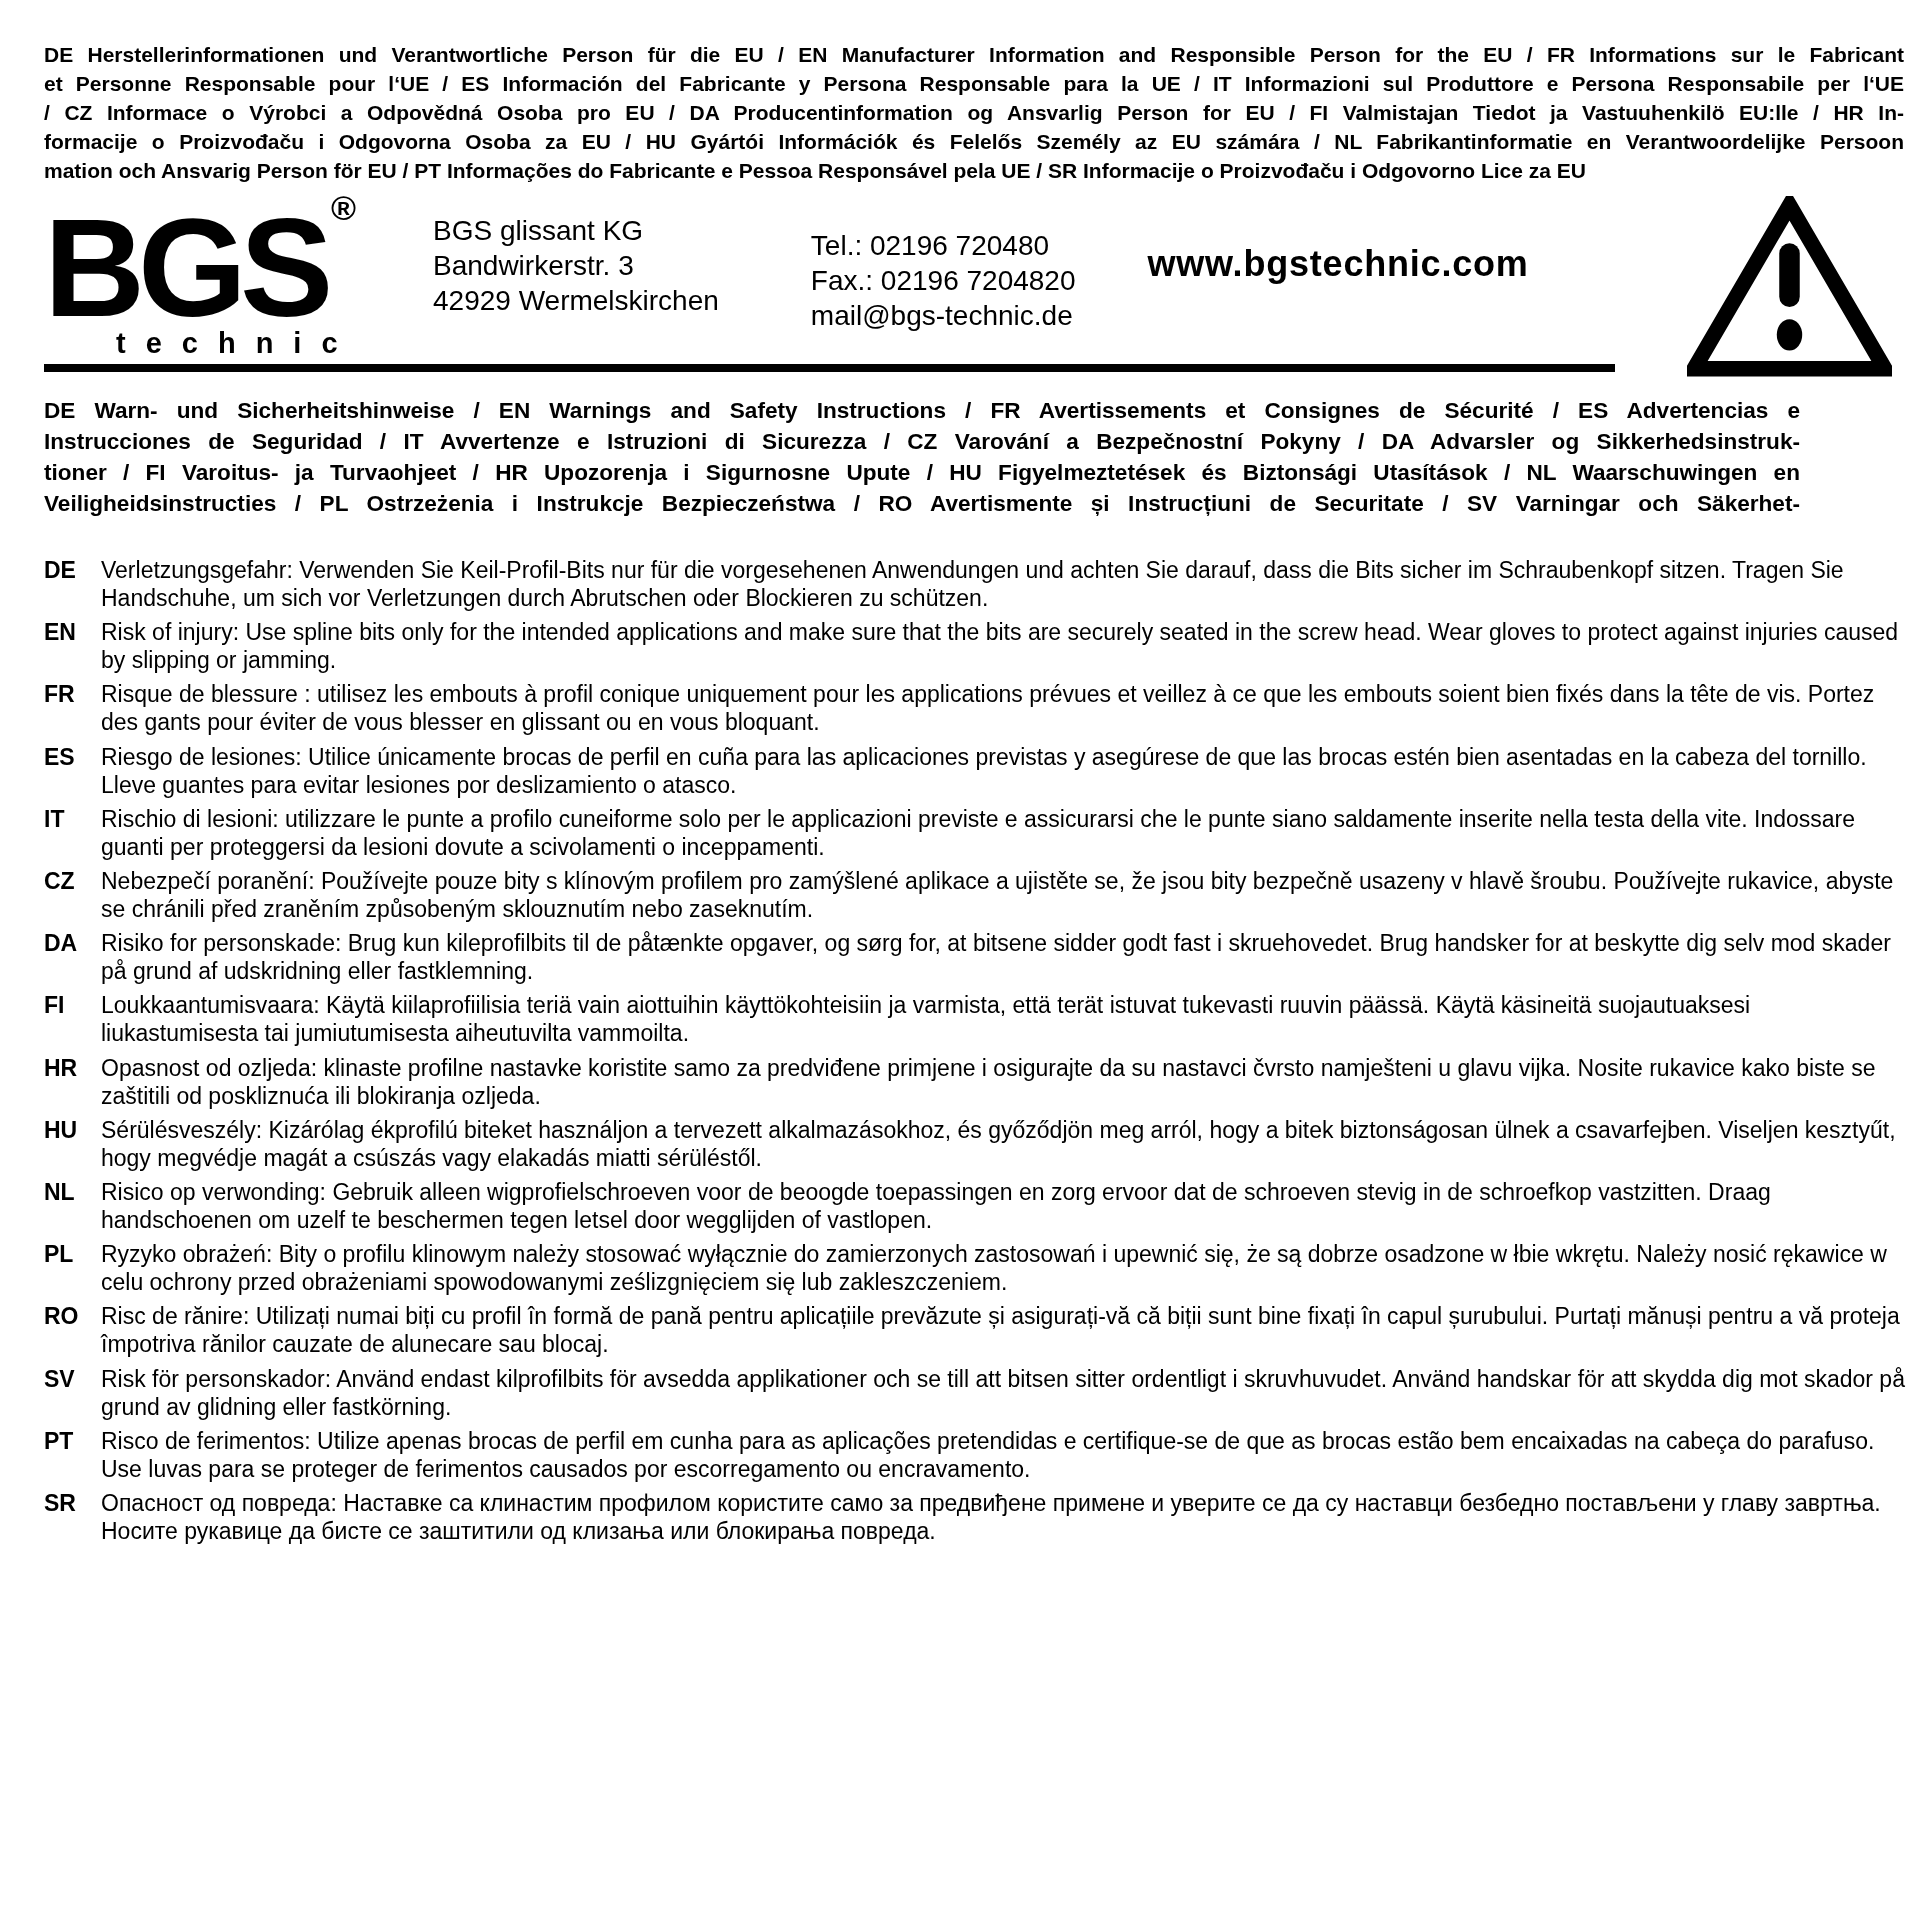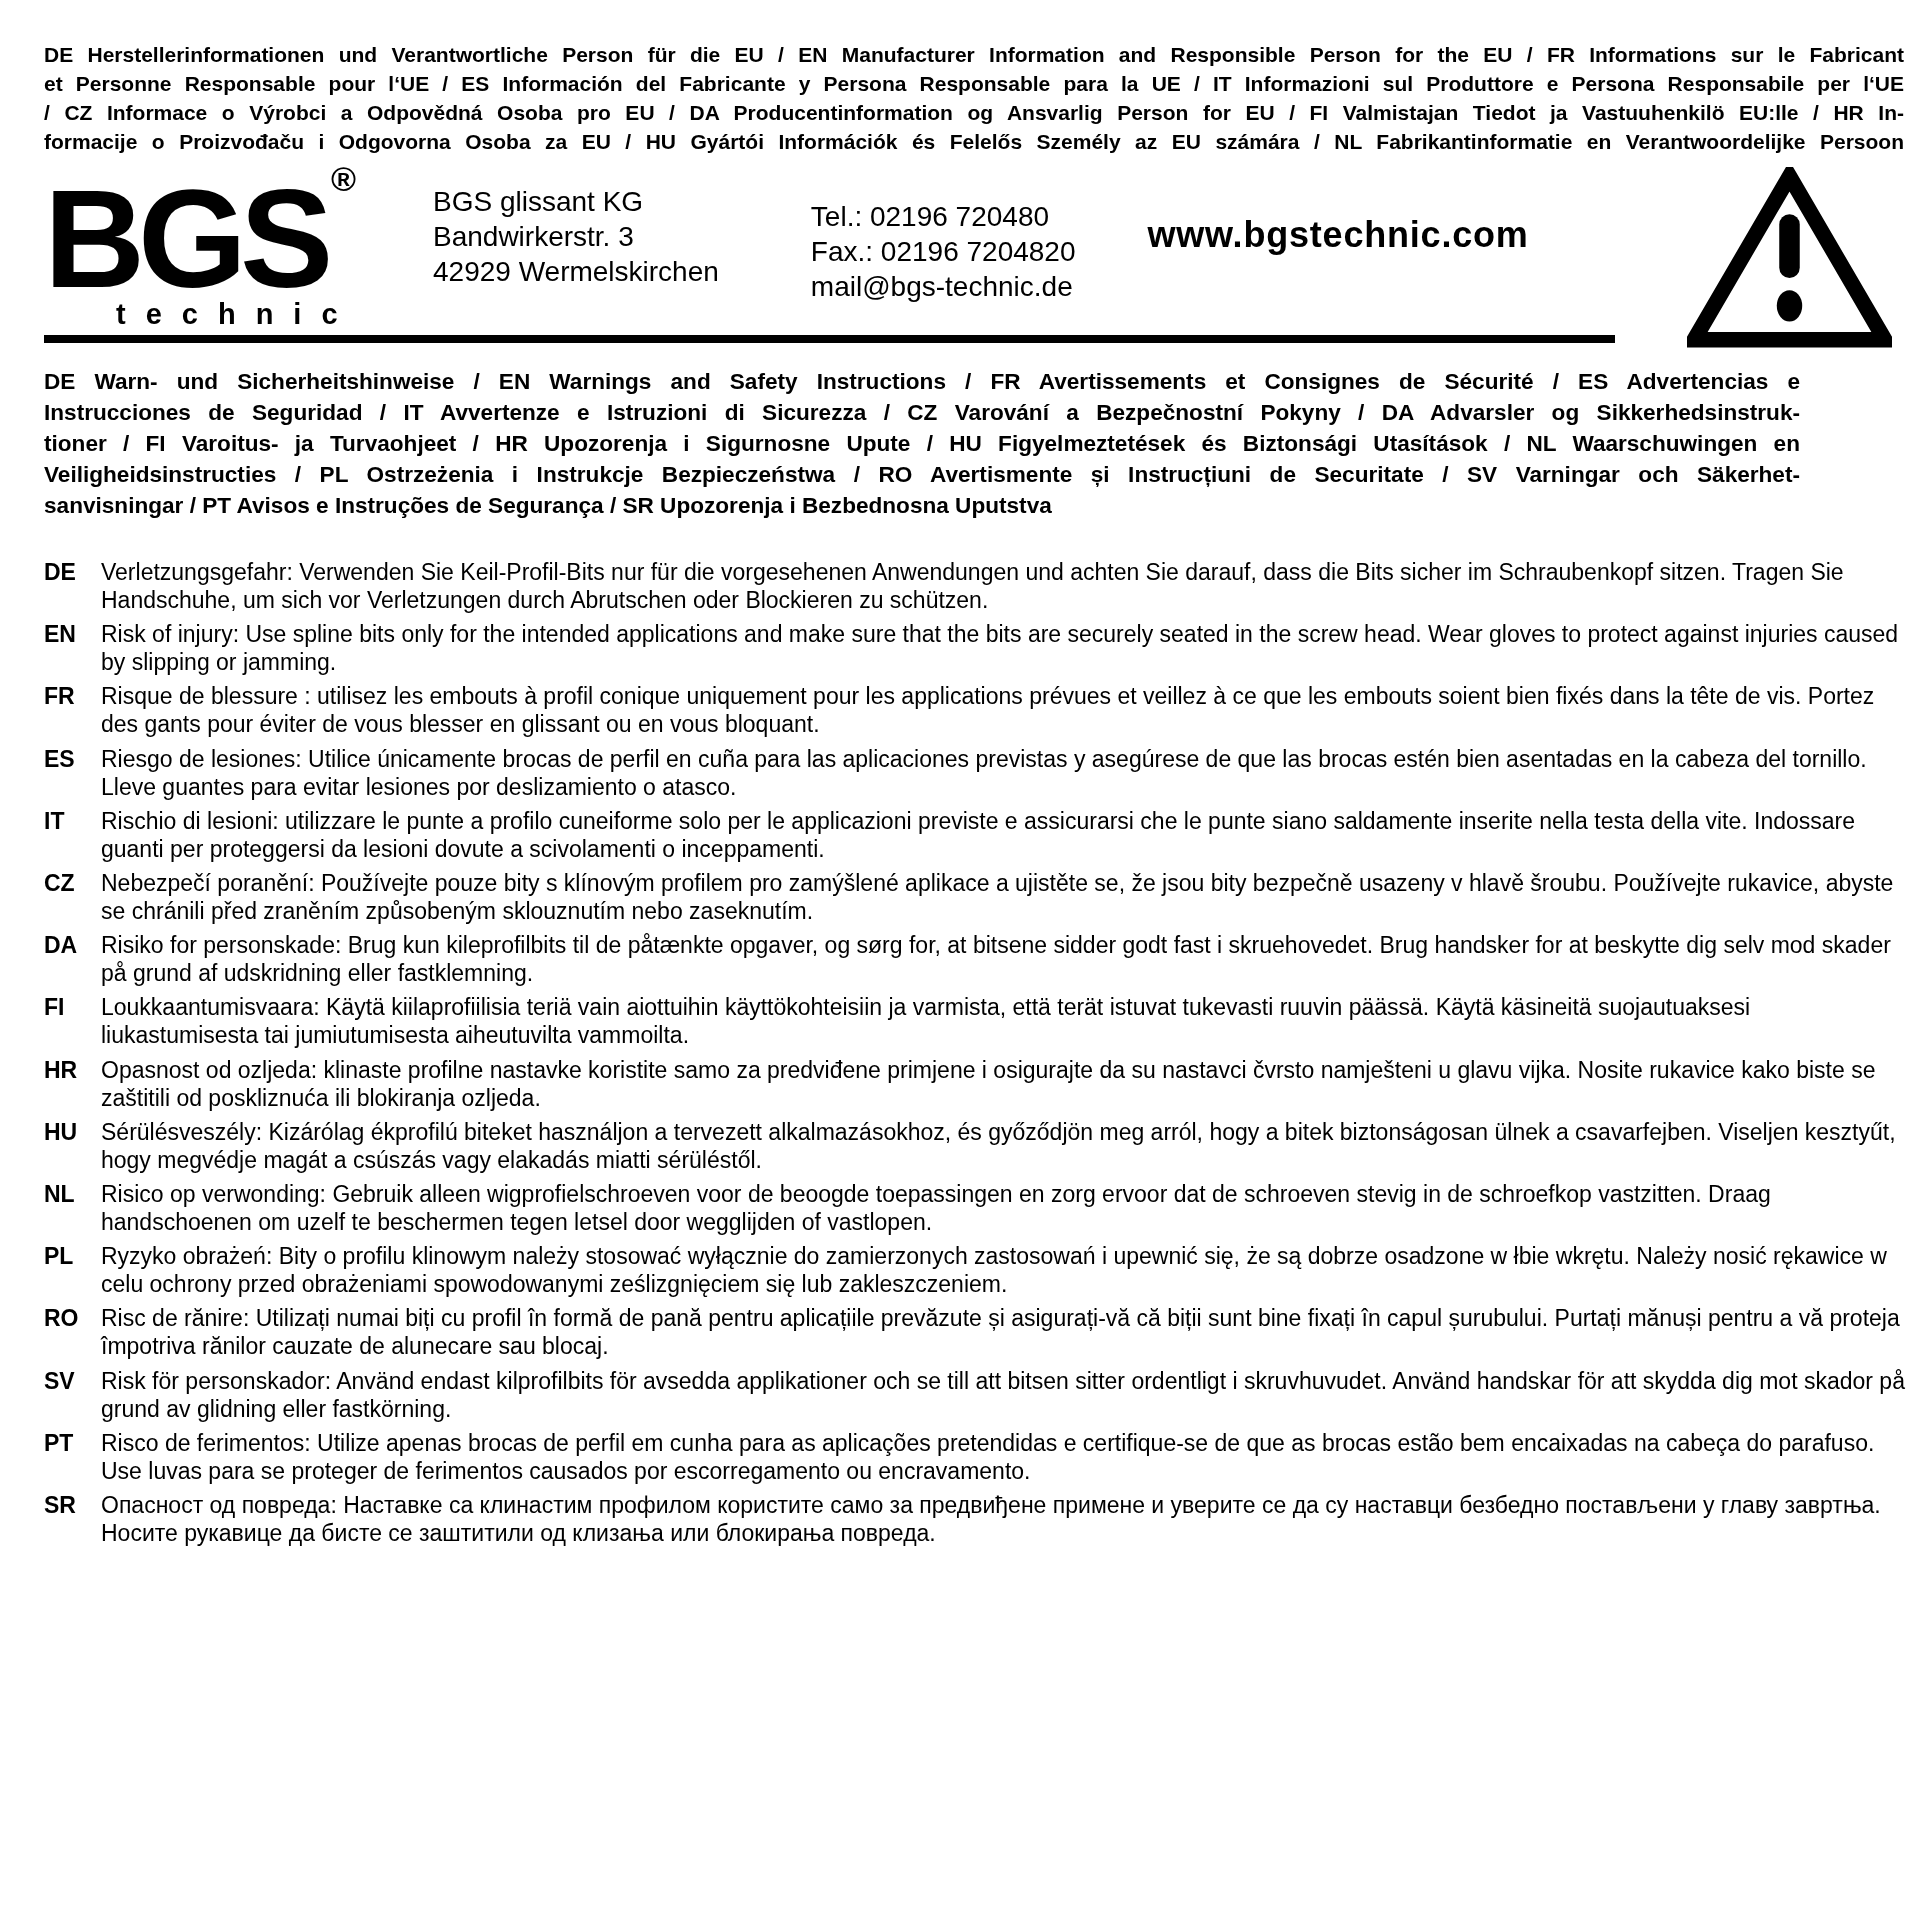--- a/index.html
+++ b/index.html
@@ -68,20 +68,21 @@
 </head>
 <body>
 
 <div class="page">
 
   <div class="mfg-header" id="mfg-header">
       <div class="hline">DE Herstellerinformationen und Verantwortliche Person für die EU / EN Manufacturer Information and Responsible Person for the EU / FR Informations sur le Fabricant</div>
       <div class="hline">et Personne Responsable pour l‘UE / ES Información del Fabricante y Persona Responsable para la UE / IT Informazioni sul Produttore e Persona Responsabile per l‘UE</div>
       <div class="hline">/ CZ Informace o Výrobci a Odpovědná Osoba pro EU / DA Producentinformation og Ansvarlig Person for EU / FI Valmistajan Tiedot ja Vastuuhenkilö EU:lle / HR In-</div>
       <div class="hline">formacije o Proizvođaču i Odgovorna Osoba za EU / HU Gyártói Információk és Felelős Személy az EU számára / NL Fabrikantinformatie en Verantwoordelijke Persoon</div>
+      <div class="hline last">mation och Ansvarig Person för EU / PT Informações do Fabricante e Pessoa Responsável pela UE / SR Informacije o Proizvođaču i Odgovorno Lice za EU</div>
     </div>
 
   <div class="logo-row">
     <div class="logo">
       <div class="logo-main"><span>BGS</span><span class="logo-reg">®</span></div>
       <div class="logo-sub">technic</div>
     </div>
     <div class="addr-col">
       <div>BGS glissant KG</div>
       <div>Bandwirkerstr. 3</div>
@@ -102,21 +103,20 @@
     </div>
   </div>
 
   <div class="divider"></div>
 
   <div class="safety-header" id="safety-header">
       <div class="sline">DE Warn- und Sicherheitshinweise / EN Warnings and Safety Instructions / FR Avertissements et Consignes de Sécurité / ES Advertencias e</div>
       <div class="sline">Instrucciones de Seguridad / IT Avvertenze e Istruzioni di Sicurezza / CZ Varování a Bezpečnostní Pokyny / DA Advarsler og Sikkerhedsinstruk-</div>
       <div class="sline">tioner / FI Varoitus- ja Turvaohjeet / HR Upozorenja i Sigurnosne Upute / HU Figyelmeztetések és Biztonsági Utasítások / NL Waarschuwingen en</div>
       <div class="sline">Veiligheidsinstructies / PL Ostrzeżenia i Instrukcje Bezpieczeństwa / RO Avertismente și Instrucțiuni de Securitate / SV Varningar och Säkerhet-</div>
-      <div class="sline last">sanvisningar / PT Avisos e Instruções de Segurança / SR Upozorenja i Bezbednosna Uputstva</div>
     </div>
 
   <div class="warnings" id="warnings">
       <div class="warning-row"><span class="code">DE</span><span class="wtext">Verletzungsgefahr: Verwenden Sie Keil-Profil-Bits nur für die vorgesehenen Anwendungen und achten Sie darauf, dass die Bits sicher im Schraubenkopf sitzen. Tragen Sie Handschuhe, um sich vor Verletzungen durch Abrutschen oder Blockieren zu schützen.</span></div>
       <div class="warning-row"><span class="code">EN</span><span class="wtext">Risk of injury: Use spline bits only for the intended applications and make sure that the bits are securely seated in the screw head. Wear gloves to protect against injuries caused by slipping or jamming.</span></div>
       <div class="warning-row"><span class="code">FR</span><span class="wtext">Risque de blessure : utilisez les embouts à profil conique uniquement pour les applications prévues et veillez à ce que les embouts soient bien fixés dans la tête de vis. Portez des gants pour éviter de vous blesser en glissant ou en vous bloquant.</span></div>
       <div class="warning-row"><span class="code">ES</span><span class="wtext">Riesgo de lesiones: Utilice únicamente brocas de perfil en cuña para las aplicaciones previstas y asegúrese de que las brocas estén bien asentadas en la cabeza del tornillo. Lleve guantes para evitar lesiones por deslizamiento o atasco.</span></div>
       <div class="warning-row"><span class="code">IT</span><span class="wtext">Rischio di lesioni: utilizzare le punte a profilo cuneiforme solo per le applicazioni previste e assicurarsi che le punte siano saldamente inserite nella testa della vite. Indossare guanti per proteggersi da lesioni dovute a scivolamenti o inceppamenti.</span></div>
       <div class="warning-row"><span class="code">CZ</span><span class="wtext">Nebezpečí poranění: Používejte pouze bity s klínovým profilem pro zamýšlené aplikace a ujistěte se, že jsou bity bezpečně usazeny v hlavě šroubu. Používejte rukavice, abyste se chránili před zraněním způsobeným sklouznutím nebo zaseknutím.</span></div>
       <div class="warning-row"><span class="code">DA</span><span class="wtext">Risiko for personskade: Brug kun kileprofilbits til de påtænkte opgaver, og sørg for, at bitsene sidder godt fast i skruehovedet. Brug handsker for at beskytte dig selv mod skader på grund af udskridning eller fastklemning.</span></div>

